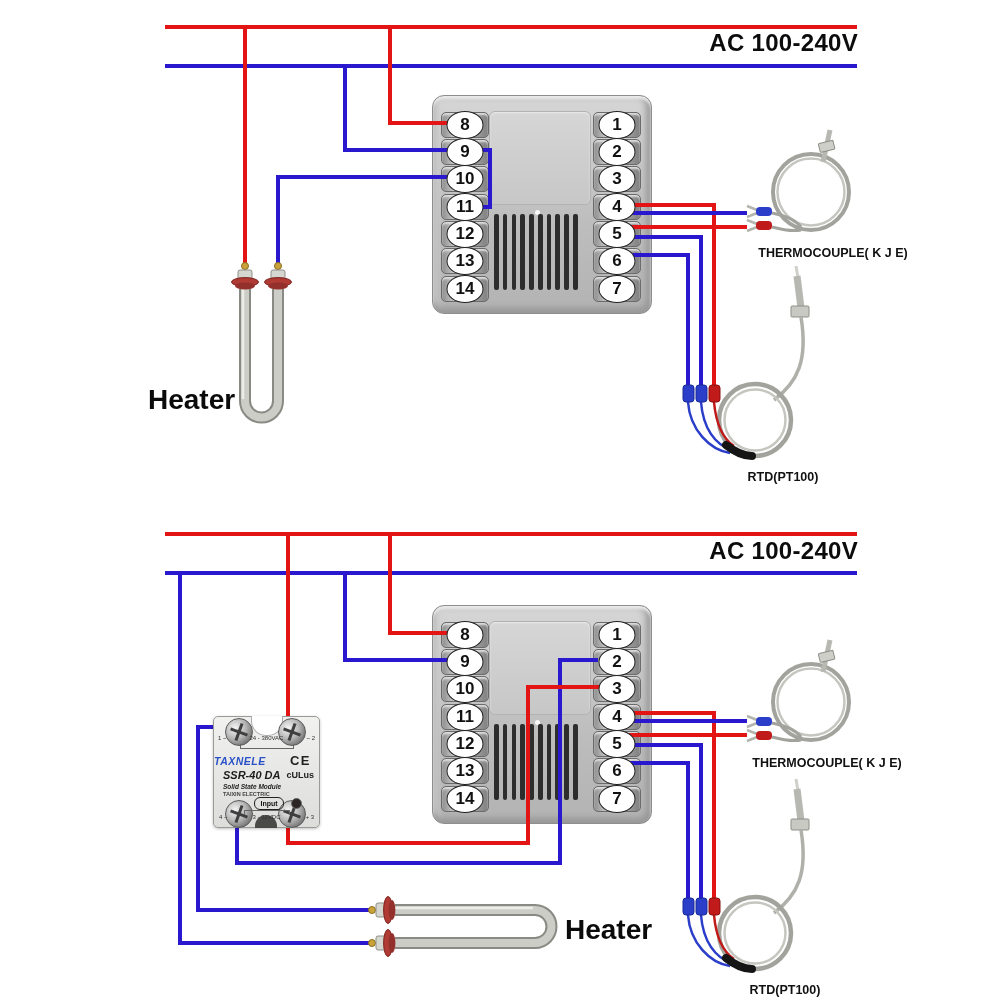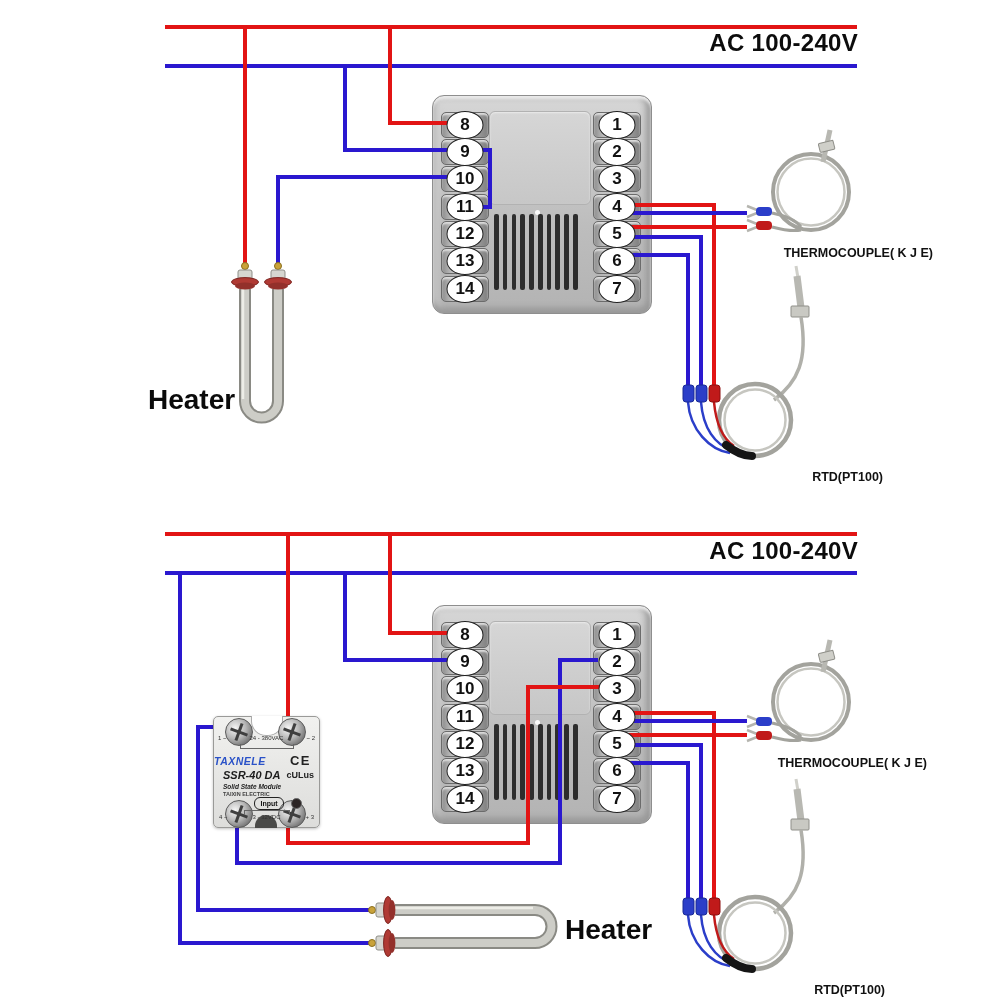--- a/index.html
+++ b/index.html
@@ -59,21 +59,21 @@
   .s-ul{right:5px;top:53px;font-size:9px;font-weight:800;color:#222 !important;}
   .s-input{left:40px;top:80px;width:28px;height:11px;border:1.2px solid #222;border-radius:6px;font-size:7px;
       font-weight:700;display:flex;align-items:center;justify-content:center;color:#111 !important;}
   .s-led{position:absolute;left:77px;top:81px;width:9px;height:9px;border-radius:50%;background:#2b2424;
       border:1px solid #6a6a6a;z-index:7;}
   .s-in-l{left:5px;top:97px;font-size:6px;}
   .s-in-c{left:0;top:97px;width:105px;text-align:center;font-size:6px;}
   .s-in-r{right:5px;top:97px;font-size:6px;}
 
   .sensor{position:absolute;z-index:5;}
-  .lbl{position:absolute;font-weight:700;font-size:12.5px;color:#111;z-index:2;white-space:nowrap;text-align:right;}
+  .lbl{position:absolute;font-weight:700;font-size:12.5px;color:#111;z-index:2;white-space:nowrap;text-align:center;}
   .heaterlbl{position:absolute;font-size:28px;font-weight:700;color:#0b0b0b;z-index:2;white-space:nowrap;}
 </style>
 </head>
 <body>
 
 <div id="stage">
 
   <div class="ac" style="left:598px;top:29px">AC 100-240V</div>
   <div class="ac" style="left:598px;top:537px">AC 100-240V</div>
 

